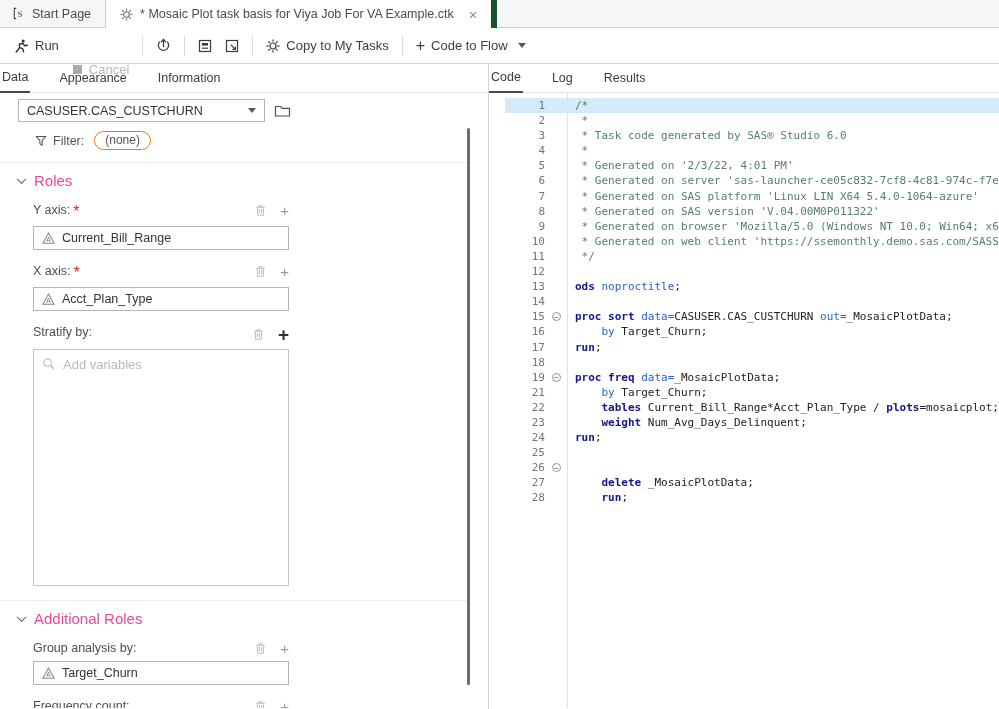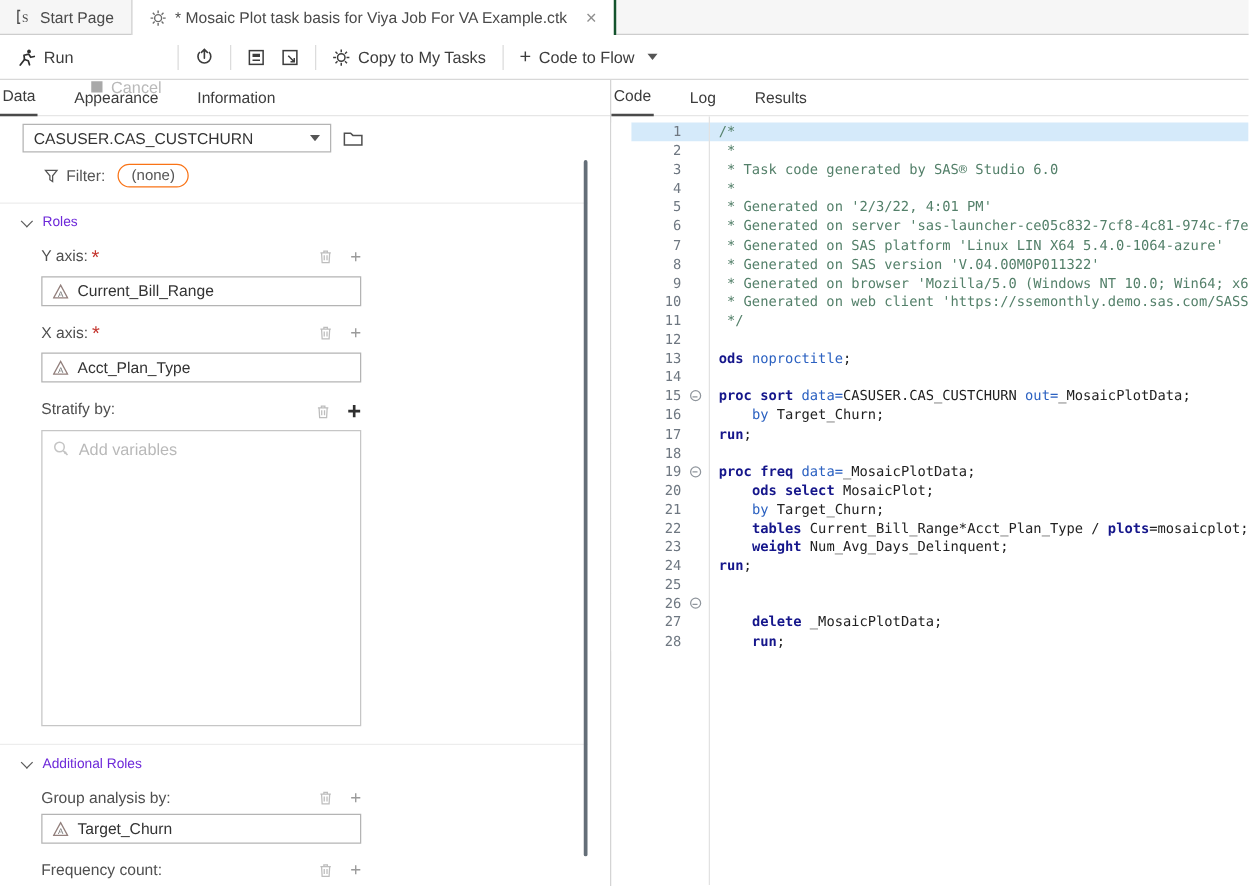--- a/index.html
+++ b/index.html
@@ -5,21 +5,21 @@
   * { margin:0; padding:0; box-sizing:border-box; }
   html,body { width:999px; height:709px; overflow:hidden; background:#fff;
               font-family:"Liberation Sans", sans-serif; }
 
   
   .tabbar { height:28px; background:#f6f6f6; border-bottom:1px solid #cdcdcd;
             display:flex; align-items:stretch; }
   .tab { display:flex; align-items:center; gap:7px; padding:0 14px;
          font-size:12.5px; color:#4a4a4a; cursor:default; }
   .tab.start { padding-left:12px; }
-  .tab.active { background:#fff; border-left:1px solid #cdcdcd; border-right:2px solid #14532d;
+  .tab.active { background:#fff; border-left:1px solid #cdcdcd; border-right:6px solid #14532d;
                 margin-bottom:-1px; }
   .tab .close { font-size:15px; color:#8f8f8f; margin-left:8px; line-height:1; }
 
   
   .toolbar { height:36px; border-bottom:1px solid #d8d8d8; display:flex;
              align-items:center; padding:0 14px; gap:13px; font-size:13px; color:#3d3d3d; }
   .tb-item { display:flex; align-items:center; gap:6px; }
   .tb-item.disabled { color:#b9b9b9;margin-top:48px; }
   .tb-divider { width:1px; height:20px; background:#dcdcdc; }
   .caret { width:0; height:0; border-left:4px solid transparent; border-right:4px solid transparent;
@@ -43,21 +43,21 @@
   .select-box .caret { margin-left:auto; border-top-color:#555; }
   .folder-btn { margin-left:9px; display:flex; align-items:center; }
 
   .filter-row { margin-top:9px; margin-left:17px; display:flex; align-items:center;
                 gap:6px; font-size:12.5px; color:#555; }
   .pill { border:1px solid #f97316; border-radius:10px; padding:1px 10px 2px 10px;
           font-size:12px; color:#555; margin-left:4px; }
 
   .sec-divider { border-top:1px solid #ededed; margin:12px 0 0 -18px; width:470px; }
   .sec-header { margin-top:9px; display:flex; align-items:center; gap:9px;
-                font-size:11px; color:#6d28d9; }
+                font-size:15px; color:#ec4899; }
   .chev { width:7px; height:7px; border-right:1.5px solid #5a5a5a; border-bottom:1.5px solid #5a5a5a;
           transform:rotate(45deg) translate(-1px,-1px); display:inline-block; }
 
   .fields { margin-left:15px; width:256px; }
   .field-label-row { display:flex; align-items:flex-start; margin-top:14px; }
   .field-label { font-size:12.5px; color:#4f4f4f; }
   .req { color:#c4342d; margin-left:3px; }
   .label-icons { margin-left:auto; display:flex; align-items:center; gap:13px; }
   .add-btn { font-size:15px; color:#9a9a9a; line-height:1; font-weight:400; }
   .add-btn.big { font-size:19px; color:#2f2f2f; font-weight:600; }
@@ -357,21 +357,20 @@
         <div class="code-line"><div class="lm"></div><div class="row-inner"><div class="ln">10</div><div class="fold"></div><div class="ct"><span class="seg-c"> * Generated on web client 'https://ssemonthly.demo.sas.com/SASSt</span></div></div></div>
         <div class="code-line"><div class="lm"></div><div class="row-inner"><div class="ln">11</div><div class="fold"></div><div class="ct"><span class="seg-c"> */</span></div></div></div>
         <div class="code-line"><div class="lm"></div><div class="row-inner"><div class="ln">12</div><div class="fold"></div><div class="ct"></div></div></div>
         <div class="code-line"><div class="lm"></div><div class="row-inner"><div class="ln">13</div><div class="fold"></div><div class="ct"><span class="seg-k">ods</span><span class="seg-p"> </span><span class="seg-b">noproctitle</span><span class="seg-p">;</span></div></div></div>
         <div class="code-line"><div class="lm"></div><div class="row-inner"><div class="ln">14</div><div class="fold"></div><div class="ct"></div></div></div>
         <div class="code-line"><div class="lm"></div><div class="row-inner"><div class="ln">15</div><div class="fold"><span class="fold-ic"></span></div><div class="ct"><span class="seg-k">proc sort</span><span class="seg-p"> </span><span class="seg-b">data=</span><span class="seg-p">CASUSER.CAS_CUSTCHURN</span><span class="seg-p"> </span><span class="seg-b">out=</span><span class="seg-p">_MosaicPlotData</span><span class="seg-p">;</span></div></div></div>
         <div class="code-line"><div class="lm"></div><div class="row-inner"><div class="ln">16</div><div class="fold"></div><div class="ct"><span class="seg-p">    </span><span class="seg-b">by</span><span class="seg-p"> Target_Churn;</span></div></div></div>
         <div class="code-line"><div class="lm"></div><div class="row-inner"><div class="ln">17</div><div class="fold"></div><div class="ct"><span class="seg-k">run</span><span class="seg-p">;</span></div></div></div>
         <div class="code-line"><div class="lm"></div><div class="row-inner"><div class="ln">18</div><div class="fold"></div><div class="ct"></div></div></div>
         <div class="code-line"><div class="lm"></div><div class="row-inner"><div class="ln">19</div><div class="fold"><span class="fold-ic"></span></div><div class="ct"><span class="seg-k">proc freq</span><span class="seg-p"> </span><span class="seg-b">data=</span><span class="seg-p">_MosaicPlotData</span><span class="seg-p">;</span></div></div></div>
-        <div class="code-line"><div class="lm"></div><div class="row-inner"><div class="ln">20</div><div class="fold"></div><div class="ct"><span class="seg-p">    </span><span class="seg-k">ods select</span><span class="seg-p"> MosaicPlot;</span></div></div></div>
         <div class="code-line"><div class="lm"></div><div class="row-inner"><div class="ln">21</div><div class="fold"></div><div class="ct"><span class="seg-p">    </span><span class="seg-b">by</span><span class="seg-p"> Target_Churn;</span></div></div></div>
         <div class="code-line"><div class="lm"></div><div class="row-inner"><div class="ln">22</div><div class="fold"></div><div class="ct"><span class="seg-p">    </span><span class="seg-k">tables</span><span class="seg-p"> Current_Bill_Range*Acct_Plan_Type / </span><span class="seg-k">plots</span><span class="seg-p">=mosaicplot;</span></div></div></div>
         <div class="code-line"><div class="lm"></div><div class="row-inner"><div class="ln">23</div><div class="fold"></div><div class="ct"><span class="seg-p">    </span><span class="seg-k">weight</span><span class="seg-p"> Num_Avg_Days_Delinquent;</span></div></div></div>
         <div class="code-line"><div class="lm"></div><div class="row-inner"><div class="ln">24</div><div class="fold"></div><div class="ct"><span class="seg-k">run</span><span class="seg-p">;</span></div></div></div>
         <div class="code-line"><div class="lm"></div><div class="row-inner"><div class="ln">25</div><div class="fold"></div><div class="ct"></div></div></div>
         <div class="code-line"><div class="lm"></div><div class="row-inner"><div class="ln">26</div><div class="fold"><span class="fold-ic"></span></div></div></div>
         <div class="code-line"><div class="lm"></div><div class="row-inner"><div class="ln">27</div><div class="fold"></div><div class="ct"><span class="seg-p">    </span><span class="seg-k">delete</span><span class="seg-p"> _MosaicPlotData;</span></div></div></div>
         <div class="code-line"><div class="lm"></div><div class="row-inner"><div class="ln">28</div><div class="fold"></div><div class="ct"><span class="seg-p">    </span><span class="seg-k">run</span><span class="seg-p">;</span></div></div></div>
       </div>
   </div>

